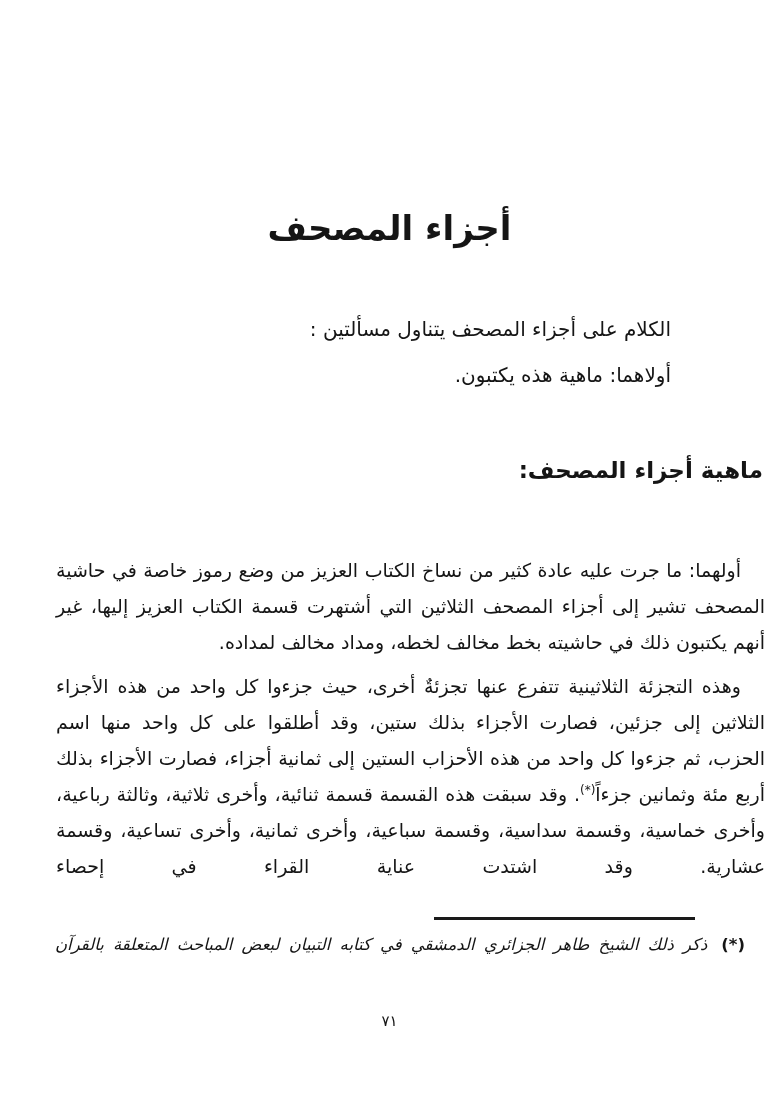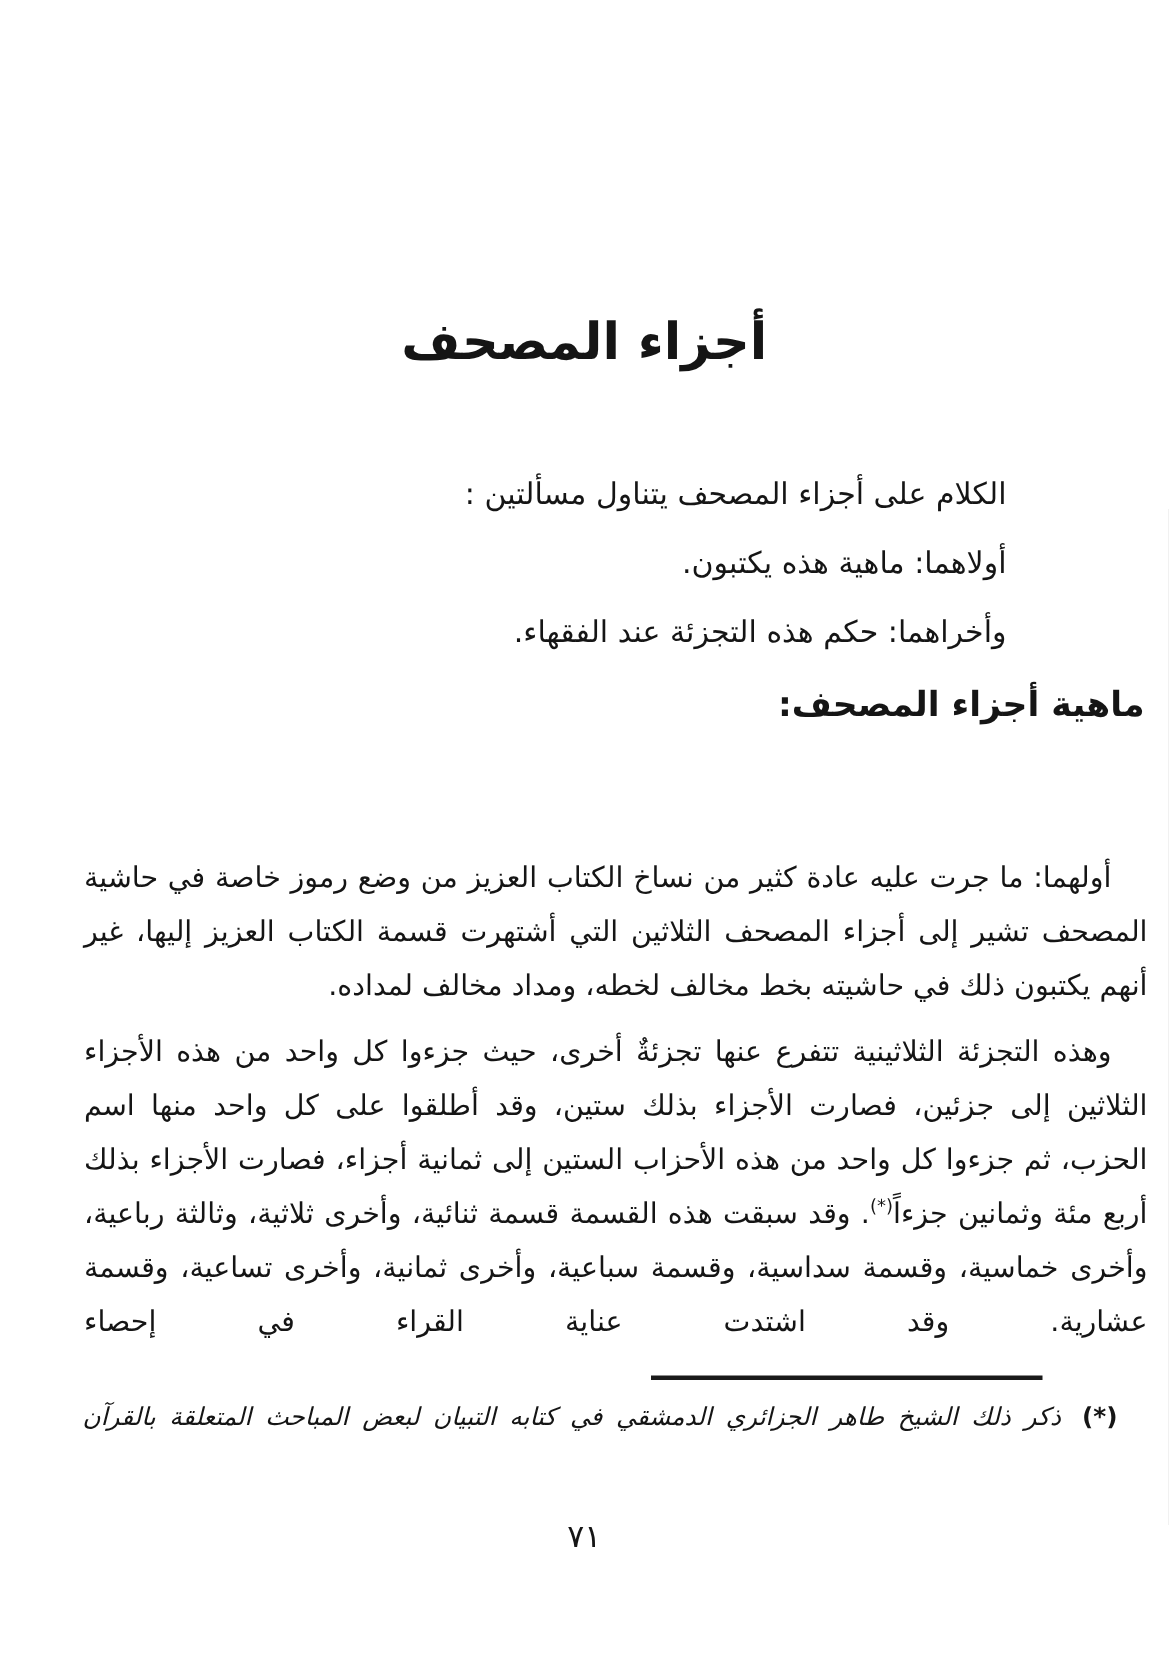--- a/index.html
+++ b/index.html
@@ -51,21 +51,20 @@
     font-size: 20px;
   }
   .body-col {
     position: absolute;
     top: 552px;
     right: 14px;
     left: 56px;
     font-size: 19px;
     line-height: 36px;
     text-align: justify;
-    margin-top: 15px;
   }
   .para {
     margin: 0 0 8px 0;
     text-indent: 24px;
   }
   .para.justify-last {
     text-align-last: justify;
   }
   sup.fn-ref {
     font-size: 12px;
@@ -106,34 +105,33 @@
     white-space: nowrap;
     font-size: 16.5px;
     line-height: 32px;
   }
   .page-number {
     position: absolute;
     top: 1012px;
     left: 0;
     width: 100%;
     text-align: center;
-    font-size: 21px;
+    font-size: 15px;
   }
 </style>
 </head>
 <body>
 
 <div class="page">
 
   <div class="page-title">أجزاء المصحف</div>
 
   <div class="intro">
     <div>الكلام على أجزاء المصحف يتناول مسألتين :</div>
     <div>أولاهما: ماهية هذه يكتبون.</div>
-    <div>وأخراهما: حكم هذه التجزئة عند الفقهاء.</div>
   </div>
 
   <div class="section-heading">ماهية أجزاء المصحف:</div>
 
 
   <div class="body-col">
     <p class="para">أولهما: ما جرت عليه عادة كثير من نساخ الكتاب العزيز من وضع رموز خاصة في حاشية المصحف تشير إلى أجزاء المصحف الثلاثين التي أشتهرت قسمة الكتاب العزيز إليها، غير أنهم يكتبون ذلك في حاشيته بخط مخالف لخطه، ومداد مخالف لمداده.</p>
     <p class="para justify-last"><span>وهذه التجزئة الثلاثينية تتفرع عنها تجزئةٌ أخرى، حيث جزءوا كل واحد من هذه الأجزاء الثلاثين إلى جزئين، فصارت الأجزاء بذلك ستين، وقد أطلقوا على كل واحد منها اسم الحزب، ثم جزءوا كل واحد من هذه الأحزاب الستين إلى ثمانية أجزاء، فصارت الأجزاء بذلك أربع مئة وثمانين جزءاً</span><sup class="fn-ref">(*)</sup><span>. وقد سبقت هذه القسمة قسمة ثنائية، وأخرى ثلاثية، وثالثة رباعية، وأخرى خماسية، وقسمة سداسية، وقسمة سباعية، وأخرى ثمانية، وأخرى تساعية، وقسمة عشارية. وقد اشتدت عناية القراء في إحصاء</span></p>
   </div>
 

